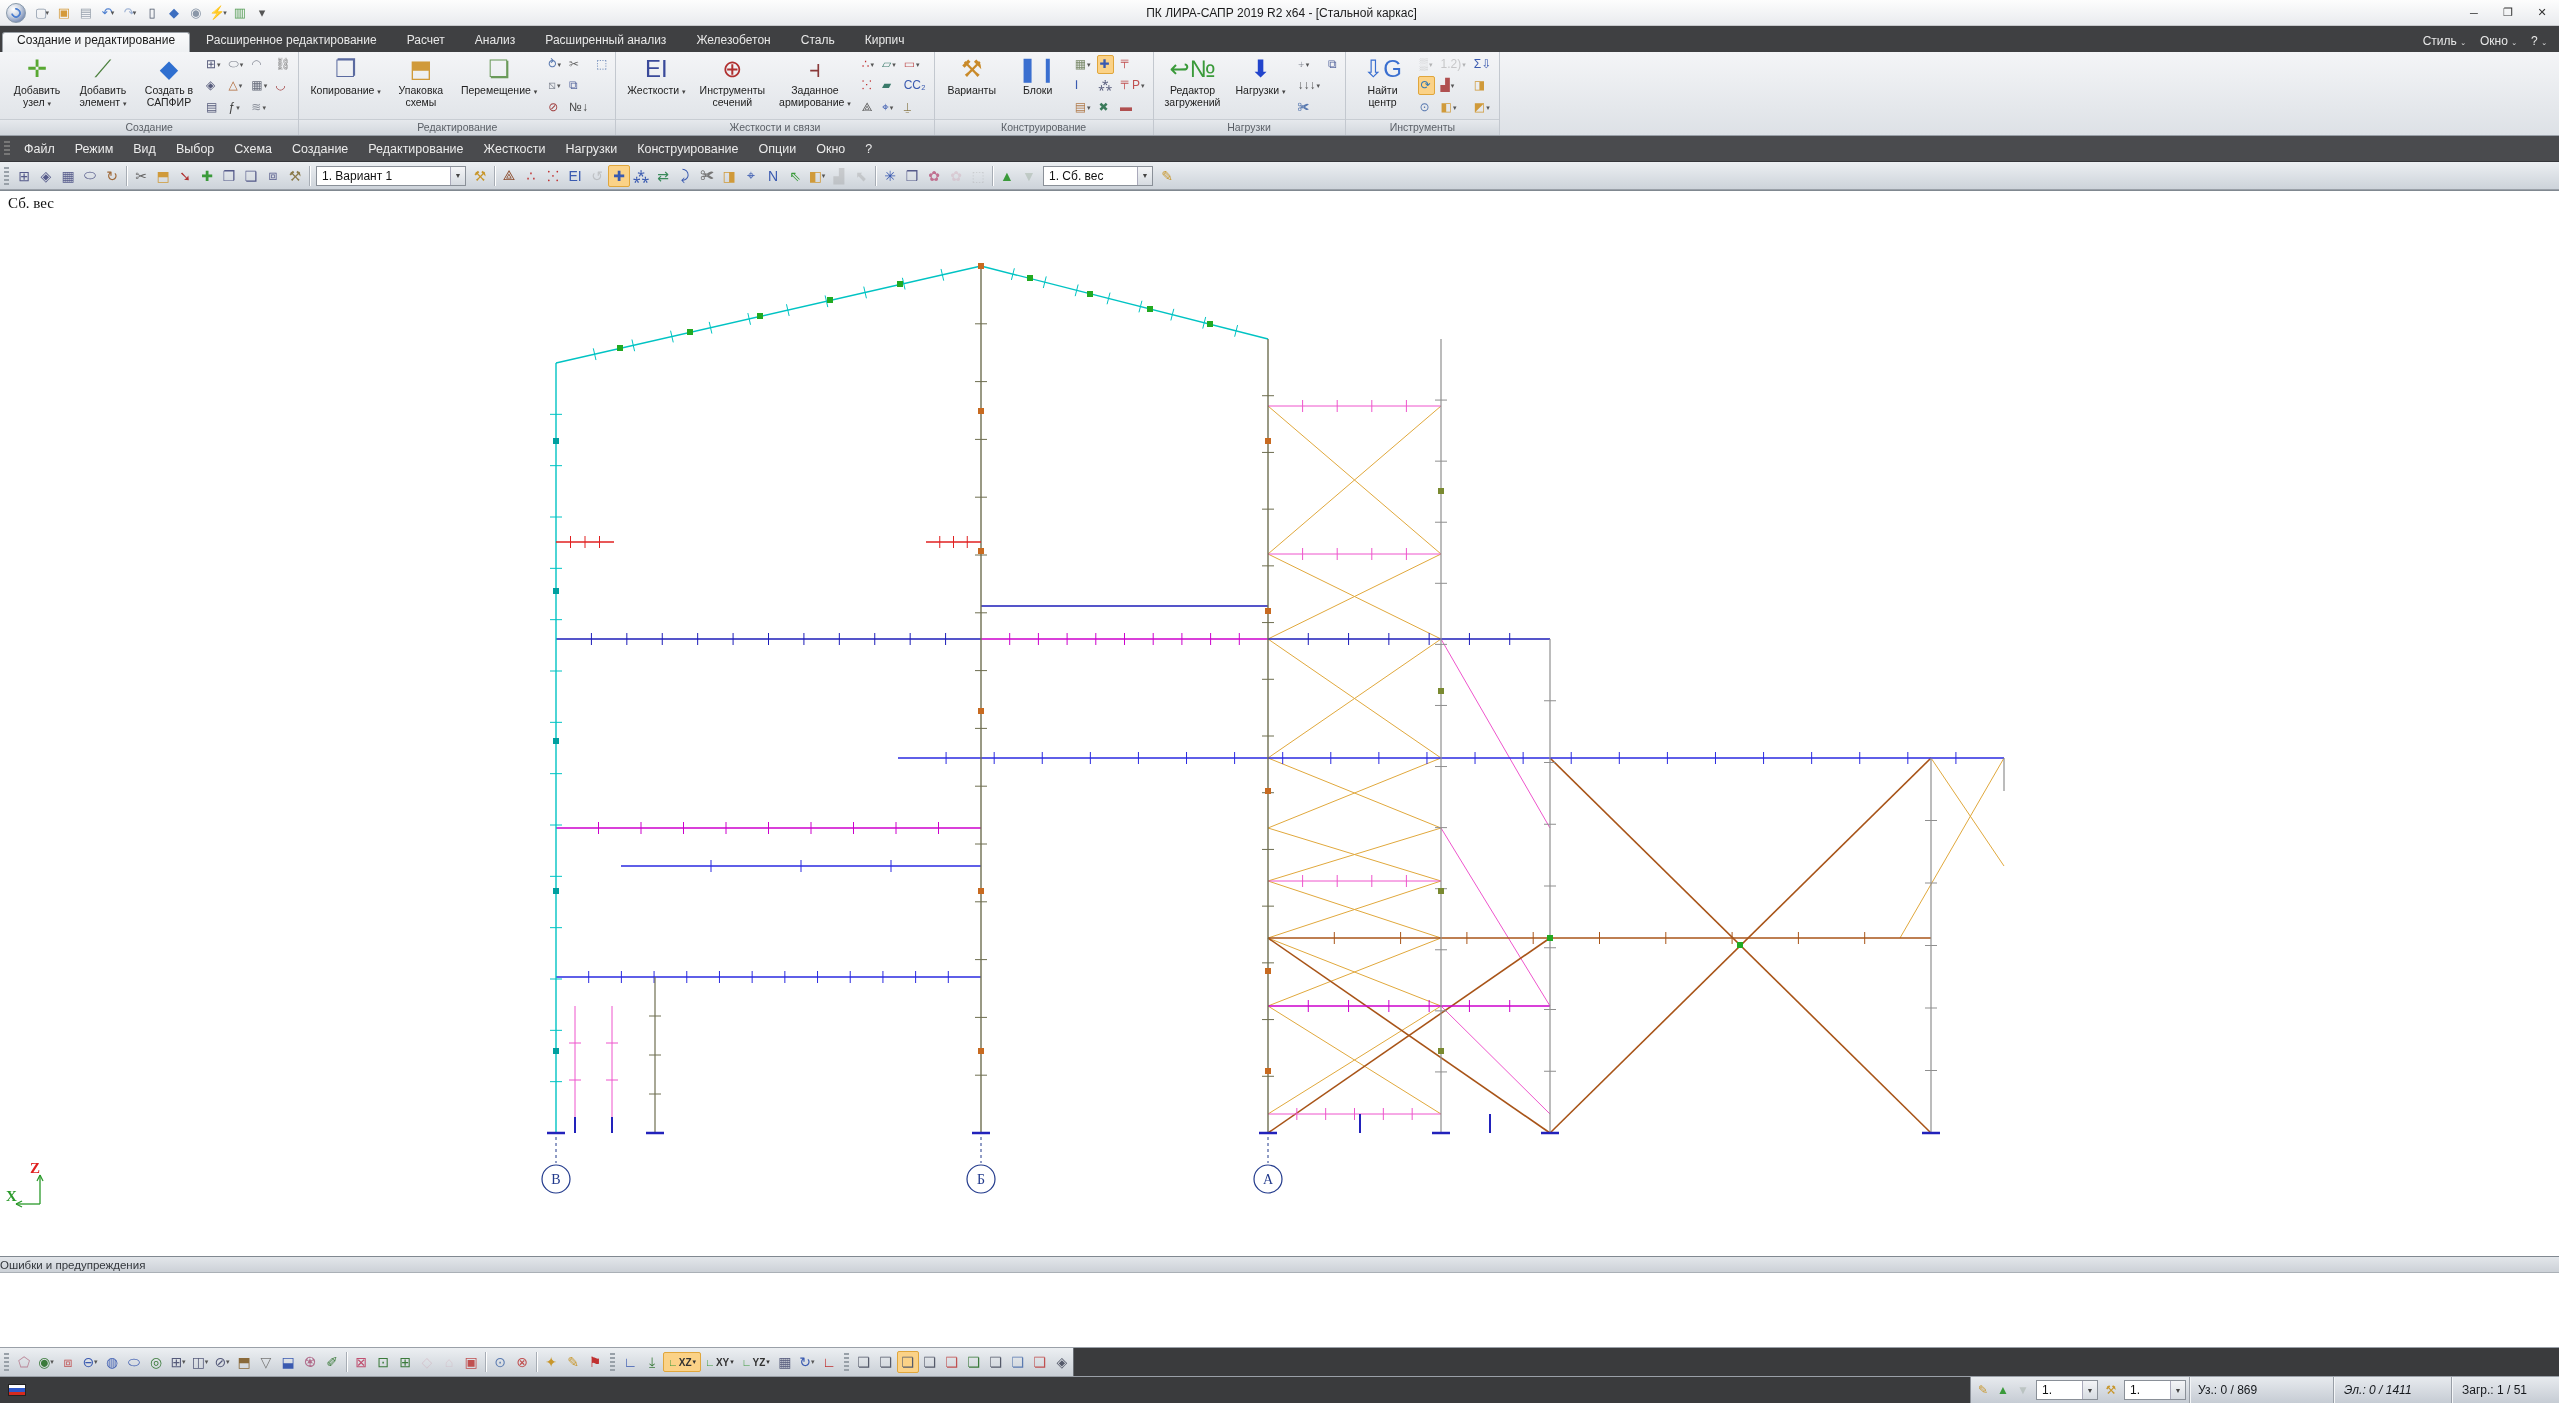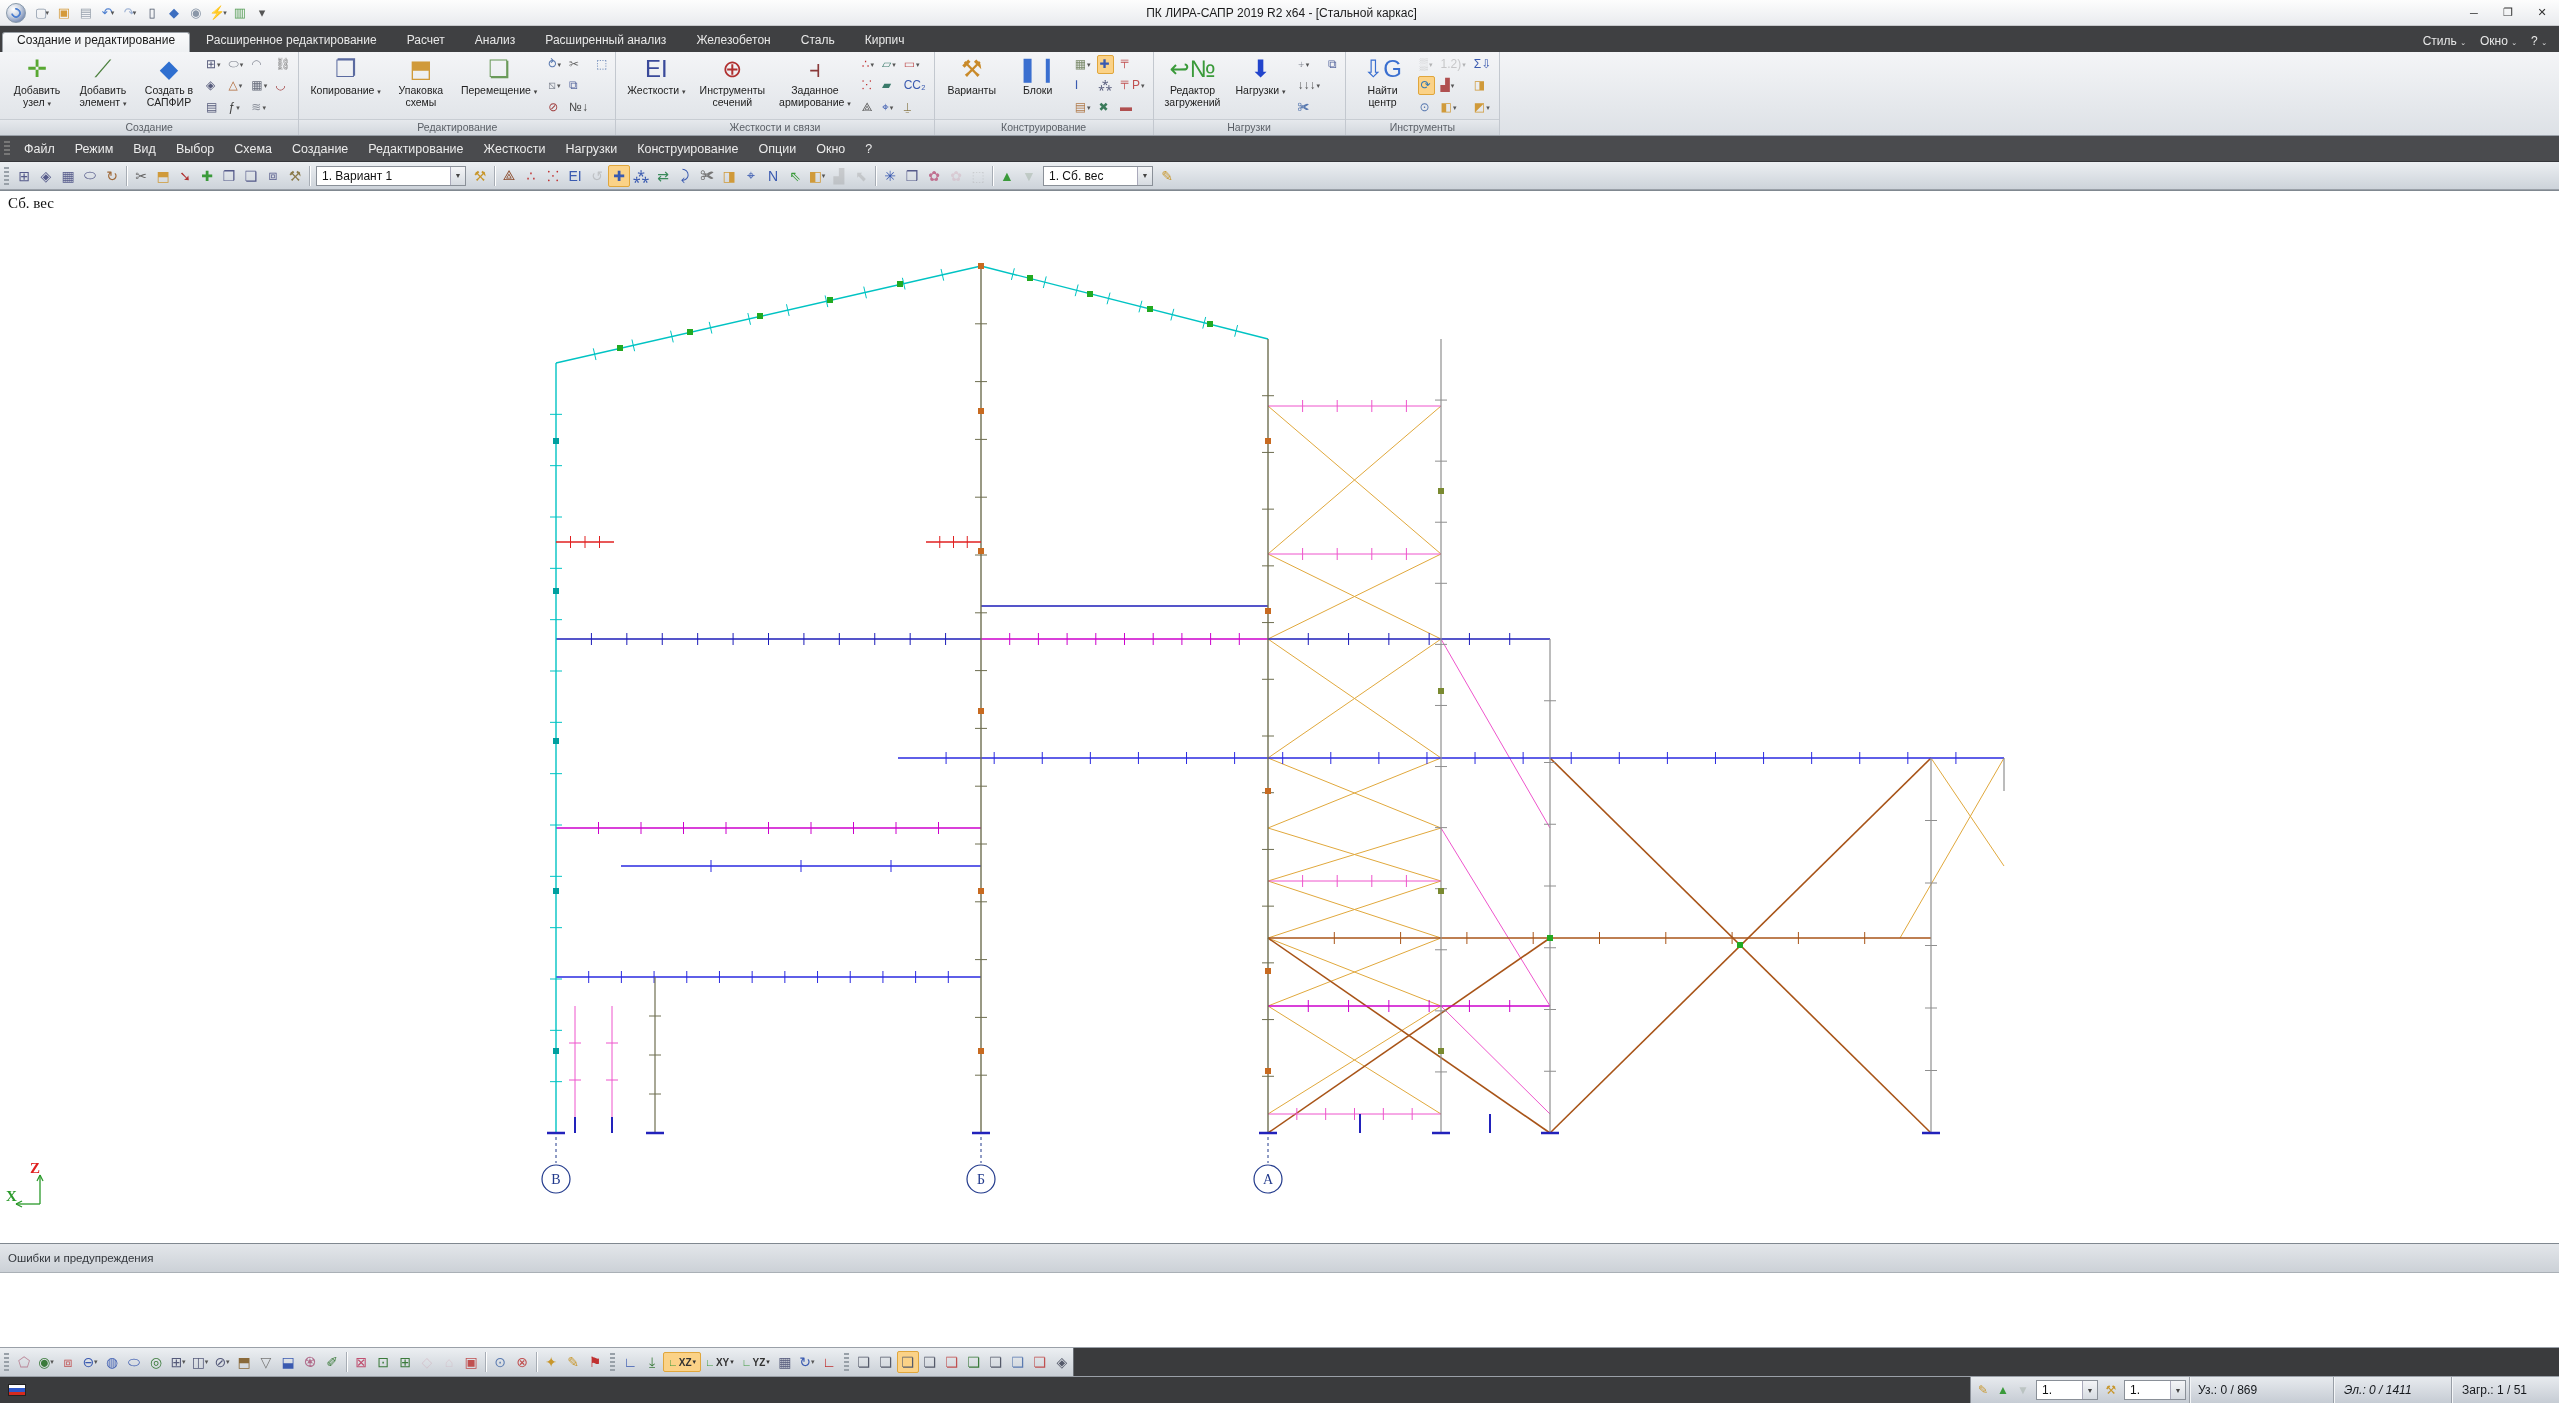--- a/index.html
+++ b/index.html
@@ -85,22 +85,22 @@
   .minibtn .dd { font-size:7px; font-weight:normal; }
 
   
   .canvas { flex:1; background:#fff; position:relative; border-top:1px solid #808890; overflow:hidden; }
   .canvas-label { position:absolute; top:4px; left:8px; font-family:"Liberation Serif", serif;
     font-size:15px; color:#111; }
   .canvas svg { position:absolute; inset:0; }
 
   
   .errpanel { border-top:1px solid #808890; }
-  .errtitle { height:29px; background:linear-gradient(#e3e6ea,#ccd1d7); font-size:11.5px;
-    color:#33373c; display:flex; align-items:center; padding-left:8px; border-bottom:1px solid #aab0b6; }
+  .errtitle { height:16px; background:linear-gradient(#e3e6ea,#ccd1d7); font-size:11.5px;
+    color:#33373c; display:flex; align-items:center; border-bottom:1px solid #aab0b6; }
   .errbody { height:74px; background:#fff; display:flex; flex-direction:column; }
   .errcols { height:26px; display:flex; border-bottom:1px solid #d8d8d8; }
   .errcol { font-size:12px; color:#111; display:flex; align-items:center; border-right:1px solid #e0e0e0; }
   .errcol.c0 { flex:0 0 58.2%; padding-left:8px; }
   .errcol.c1 { flex:0 0 7.3%; justify-content:center; }
   .errcol.c2 { flex:0 0 15%; justify-content:center; }
   .errcol.c3 { flex:1; justify-content:center; }
   .errrows { flex:1; background:#fff; }
 
   

